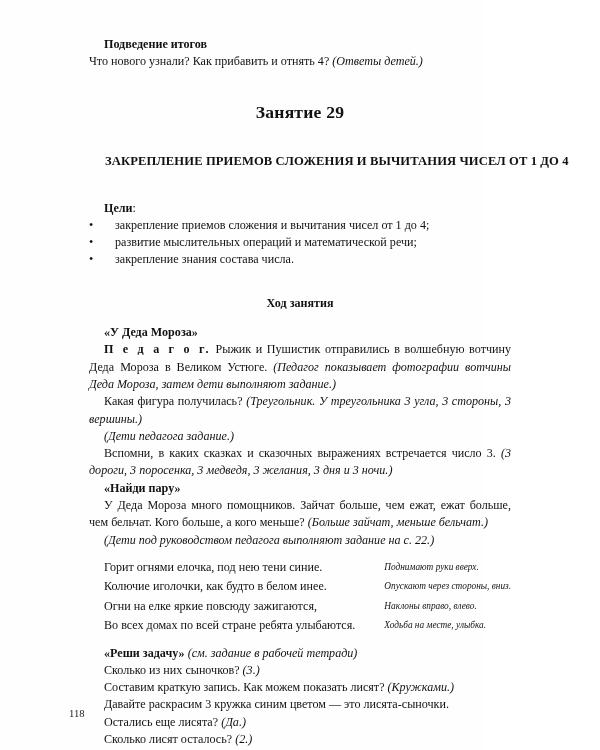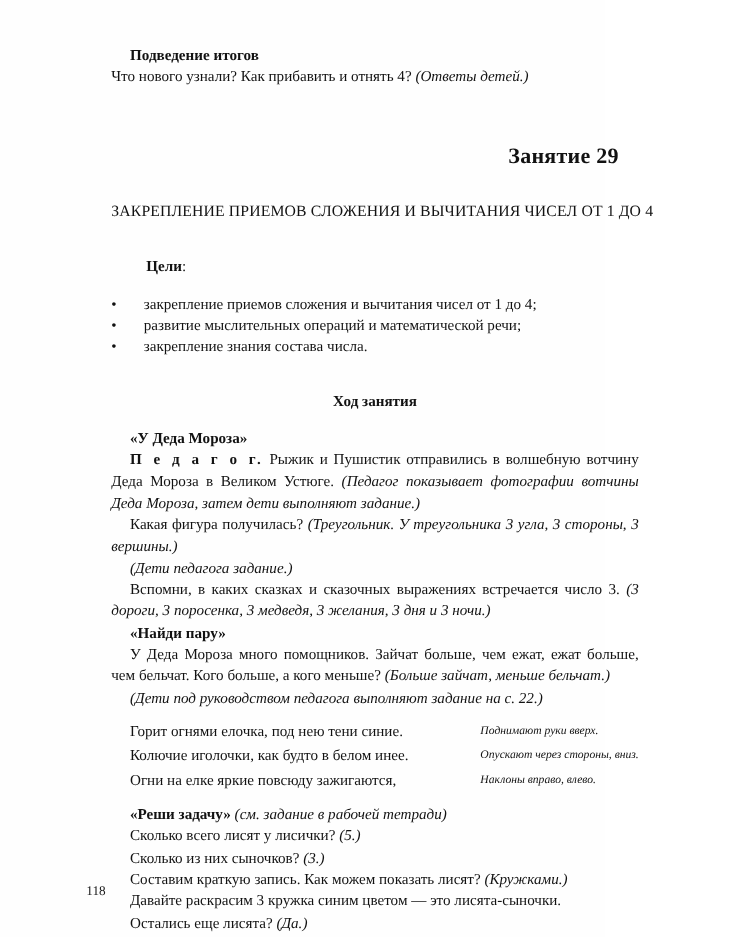--- a/index.html
+++ b/index.html
@@ -47,51 +47,51 @@
     line-height: 17.3px;
     font-weight: bold;
     margin: 0;
     text-indent: 15px;
   }
 
   .title-big {
     font-size: 17.6px;
     line-height: 22px;
     font-weight: bold;
-    text-align: right;
-    margin: 16px;
+    text-align: center;
+    margin: 4px;
     letter-spacing: .2px;
   }
   .title-caps {
     font-size: 12.6px;
     line-height: 17px;
-    font-weight: normal;
+    font-weight: bold;
     text-align: center;
-    margin: 0;
+    margin: 16px;
     letter-spacing: .1px;
     white-space: nowrap;
   }
   .center-bold {
     font-size: 12.1px;
     line-height: 17.3px;
     font-weight: bold;
     text-align: center;
     margin: 0;
   }
   .spacer-2 { height: 26px; }
   .spacer-3 { height: 12px; }
   .spacer-4 { height: 14px; }
   .spacer-5 { height: 10px; }
   .spacer-6 { height: 9px; }
 
   
   .goals-head {
     font-size: 12.1px;
     line-height: 17.3px;
-    margin: 13px;
+    margin: 0;
     text-indent: 15px;
   }
   ul.bullets {
     list-style: none;
     margin: 0;
     padding: 0;
   }
   ul.bullets li {
     position: relative;
     font-size: 12.1px;
@@ -195,28 +195,31 @@
           <td class="motion">Поднимают руки вверх.</td>
         </tr>
         <tr>
           <td class="verse">Колючие иголочки, как будто в белом инее.</td>
           <td class="motion">Опускают через стороны, вниз.</td>
         </tr>
         <tr>
           <td class="verse">Огни на елке яркие повсюду зажигаются,</td>
           <td class="motion">Наклоны вправо, влево.</td>
         </tr>
+        <tr>
+          <td class="verse">Во всех домах по всей стране ребята улыбаются.</td>
+          <td class="motion">Ходьба на месте, улыбка.</td>
+        </tr>
       </tbody>
     </table>
 
     <div class="spacer-6"></div>
 
     <p class="task-line"><span class="bold">«Реши задачу»</span><span class="ital"> (см. задание в рабочей тетради)</span></p>
 
-    <p class="task-line"><span>Сколько всего лисят у лисички? </span><span class="ital">(5.)</span></p>
     <p class="task-line"><span>Сколько из них сыночков? </span><span class="ital">(3.)</span></p>
     <p class="task-line"><span>Составим краткую запись. Как можем показать лисят? </span><span class="ital">(Кружками.)</span></p>
     <p class="task-line"><span>Давайте раскрасим 3 кружка синим цветом — это лисята-сыночки.</span><span class="ital"></span></p>
     <p class="task-line"><span>Остались еще лисята? </span><span class="ital">(Да.)</span></p>
     <p class="task-line"><span>Сколько лисят осталось? </span><span class="ital">(2.)</span></p>
 
   </div>
 
   <div class="folio">118</div>
 </div>

